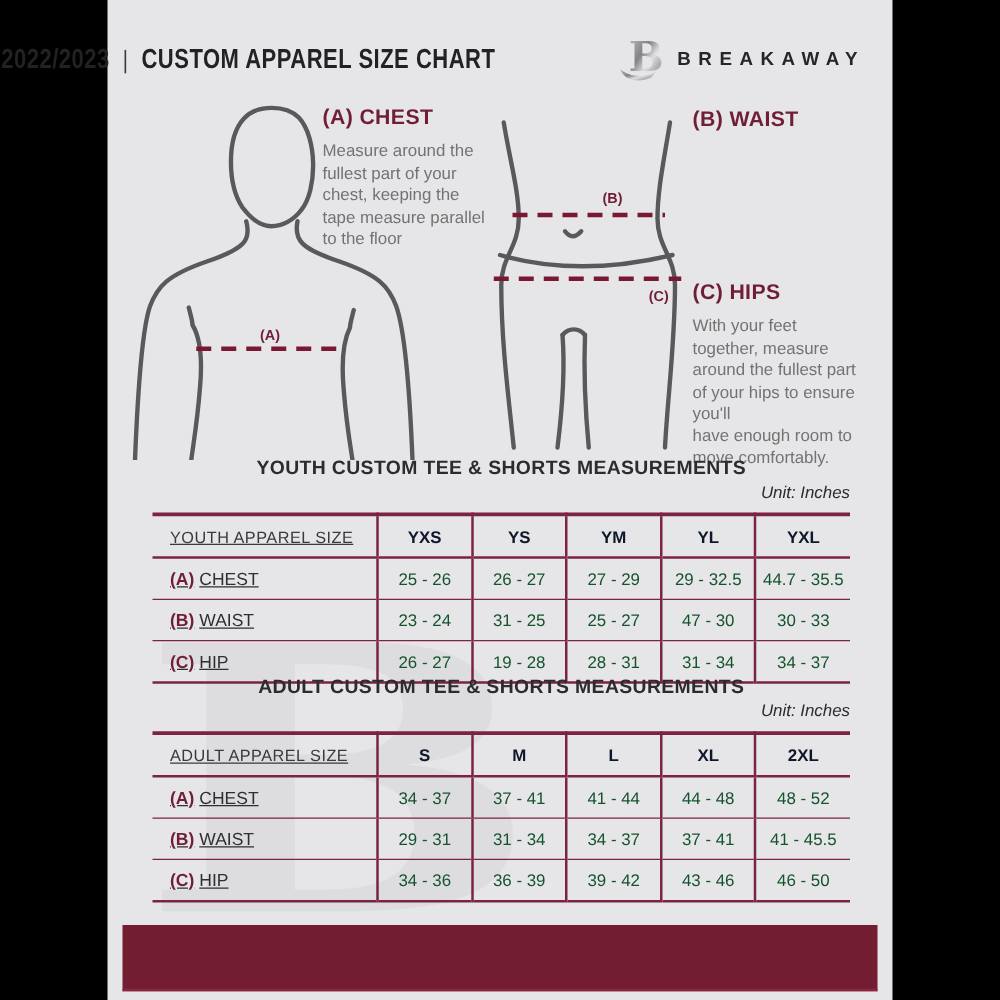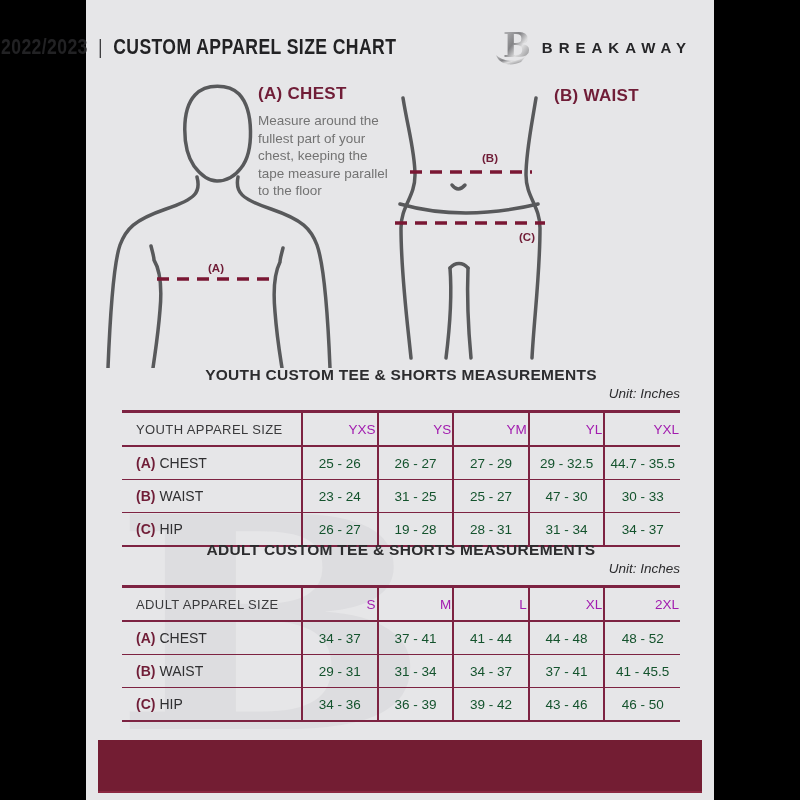--- a/index.html
+++ b/index.html
@@ -42,22 +42,22 @@
   .tbl-block{position:absolute;left:36px;width:558px;text-align:center;z-index:1;}
   .tbl-youth{top:366px;}
   .tbl-adult{top:541px;}
   .tbl-block h2{margin:0;font-size:15.5px;font-weight:bold;color:#2c2c2e;letter-spacing:.3px;}
   .tbl-block .unit{font-style:italic;font-size:13.5px;color:#2c2c2e;margin:2px 0 9px 0;text-align:right;}
   table.size-table{width:100%;border-collapse:collapse;table-layout:fixed;
                    border-top:3px solid #7d2342;border-bottom:2px solid #7d2342;}
   col.c0{width:180px;}
   .size-table th,.size-table td{border-left:2px solid #7d2342;height:30px;
                                 font-size:13.5px;color:#14532d;vertical-align:middle;}
-  .size-table th.lbl,.size-table td.lbl{border-left:none;text-align:left;padding-left:14px;}
-  .size-table thead th{border-bottom:2px solid #7d2342;font-weight:normal;color:#a21caf;text-align:right;}
+  .size-table th.lbl,.size-table td.lbl{border-left:none;text-align:left;padding-left:14px;text-decoration:underline;}
+  .size-table thead th{border-bottom:2px solid #7d2342;font-weight:bold;color:#0f172a;}
   .size-table thead th.lbl{font-weight:normal;font-size:13px;letter-spacing:.4px;color:#3a3a3c;}
   .size-table tbody tr + tr td{border-top:1.5px solid #7d2342;}
   .size-table td.lbl{font-size:14px;color:#2f2f31;}
   .size-table td.lbl .key{color:#701d37;font-weight:bold;margin-right:4px;}
 
   .footer-bar{position:absolute;left:12px;top:740px;width:604px;height:51px;
               background:#731d33;border-bottom:2px solid #8a2740;z-index:2;}
 </style>
 </head>
 <body>
@@ -131,20 +131,30 @@
         <h3>(A) CHEST</h3>
         <p>Measure around the
 fullest part of your
 chest, keeping the
 tape measure parallel
 to the floor</p>
       </div>
       <div class="note note-b">
         <h3>(B) WAIST</h3>
       </div>
+      <div class="note note-c">
+        <h3>(C) HIPS</h3>
+        <p>With your feet
+together, measure
+around the fullest part
+of your hips to ensure
+you'll
+have enough room to
+move comfortably.</p>
+      </div>
     </section>
 
     <section class="tbl-block tbl-youth">
       <h2>YOUTH CUSTOM TEE &amp; SHORTS MEASUREMENTS</h2>
       <div class="unit">Unit: Inches</div>
       <table class="size-table">
         <colgroup>
             <col class="c0">
             <col>
             <col>

